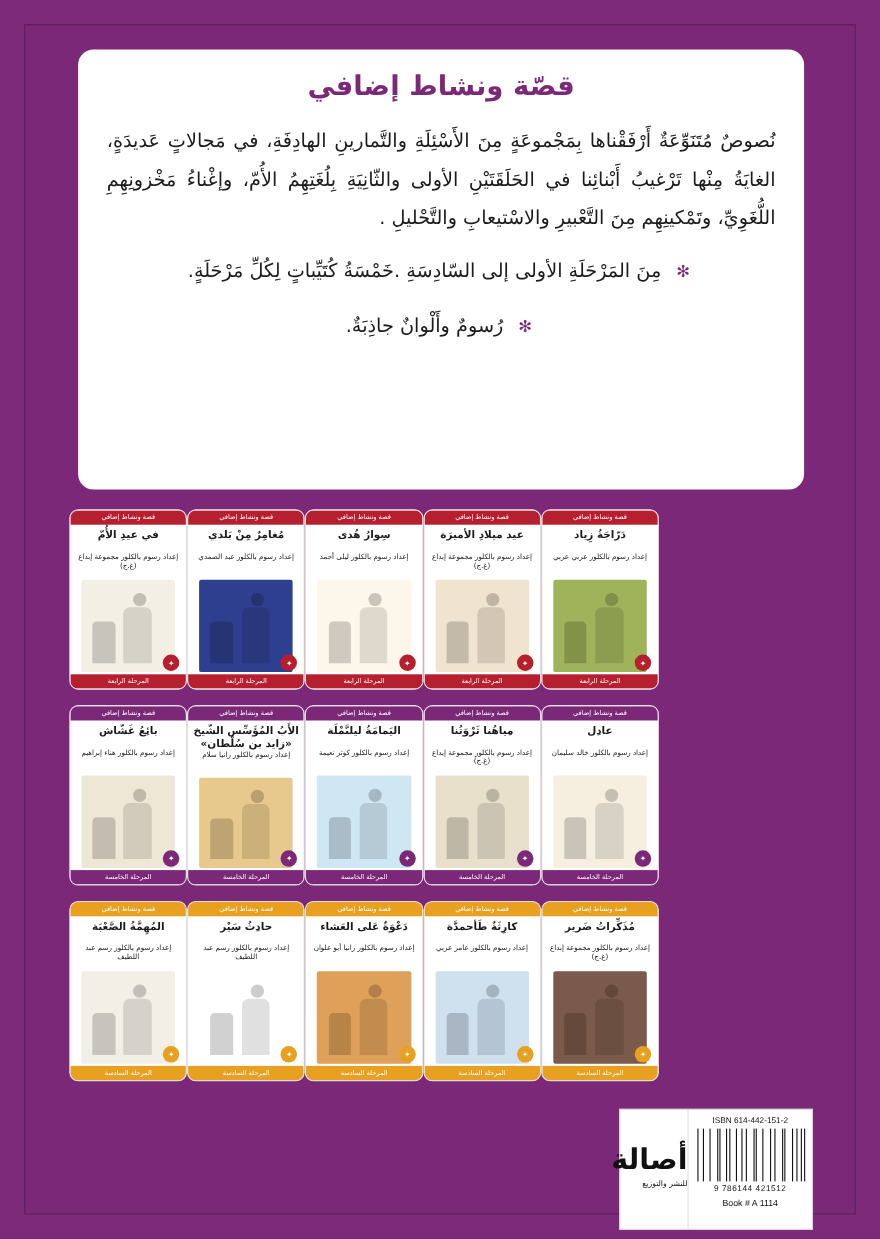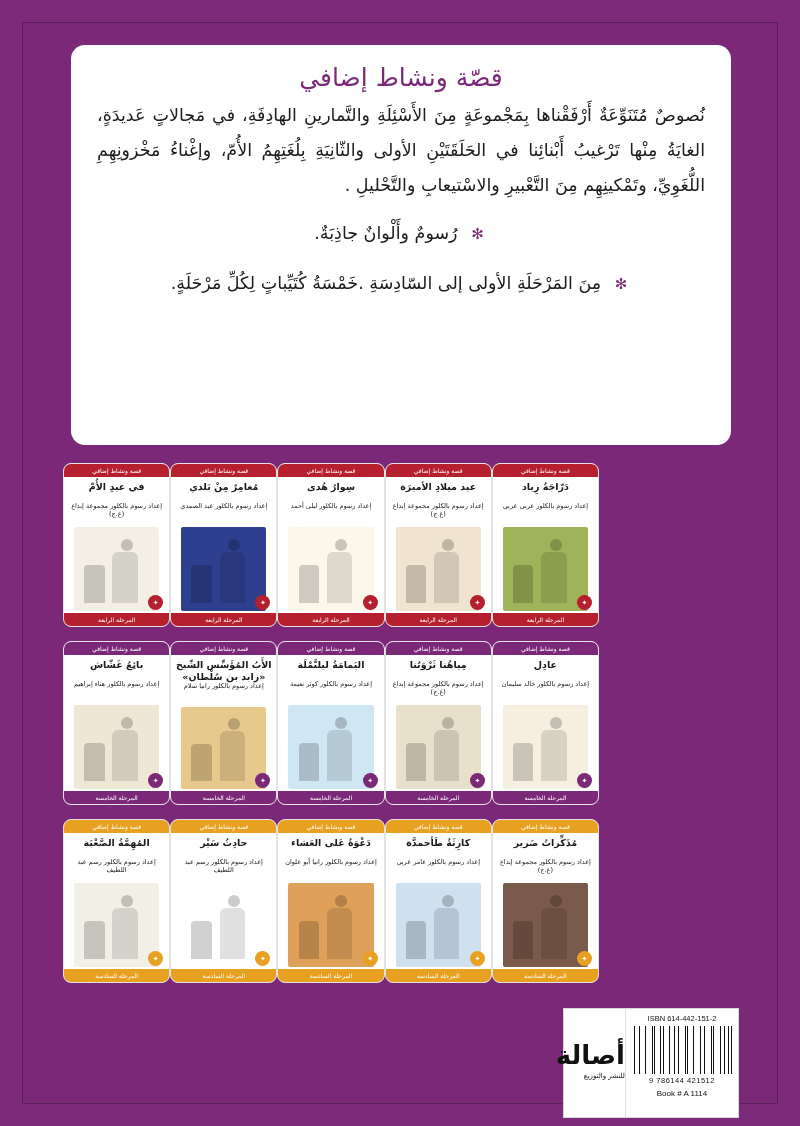--- a/index.html
+++ b/index.html
@@ -25,23 +25,23 @@
     width: 660px; height: 400px;
     background: #ffffff;
     border-radius: 14px;
     padding: 18px 26px 10px 26px;
     direction: rtl;
     text-align: right;
   }
   .intro-title {
     color: #7b2878;
     font-size: 25px;
-    font-weight: normal;
+    font-weight: bold;
     text-align: center;
-    margin-bottom: 6px;
+    margin-bottom: 20px;
     letter-spacing: 0.5px;
   }
   .intro-para {
     color: #1c1c1c;
     font-size: 17.5px;
     line-height: 2.0;
     text-align: justify;
     text-align-last: right;
     margin: 0 0 16px 0;
   }
@@ -186,25 +186,25 @@
 <body>
 
 <div class="page">
 
   <div class="intro-card">
     <div class="intro-title">قصّة ونشاط إضافي</div>
     <p class="intro-para">نُصوصٌ مُتَنَوِّعَةٌ أَرْفَقْناها بِمَجْموعَةٍ مِنَ الأَسْئِلَةِ والتَّمارينِ الهادِفَةِ، في مَجالاتٍ عَديدَةٍ، الغايَةُ مِنْها تَرْغيبُ أَبْنائِنا في الحَلَقَتَيْنِ الأولى والثّانِيَةِ بِلُغَتِهِمُ الأُمّ، وإغْناءُ مَخْزونِهِمِ اللُّغَوِيِّ، وتَمْكينِهِم مِنَ التَّعْبيرِ والاسْتيعابِ والتَّحْليلِ .</p>
     <ul class="bullets">
       <li>
         <span class="star">✻</span>
-        <span>رُسومٌ وأَلْوانٌ جاذِبَةٌ.</span>
+        <span>مِنَ المَرْحَلَةِ الأولى إلى السّادِسَةِ .خَمْسَةُ كُتَيِّباتٍ لِكُلِّ مَرْحَلَةٍ.</span>
       </li>
       <li>
         <span class="star">✻</span>
-        <span>مِنَ المَرْحَلَةِ الأولى إلى السّادِسَةِ .خَمْسَةُ كُتَيِّباتٍ لِكُلِّ مَرْحَلَةٍ.</span>
+        <span>رُسومٌ وأَلْوانٌ جاذِبَةٌ.</span>
       </li>
     </ul>
   </div>
 
 
   <div class="grid">
     <div class="row" id="row0">
         <div class="book">
           <div class="topbar" style="background: rgb(181, 31, 46);">قصة ونشاط إضافي</div>
           <div class="btitle">في عيدِ الأُمّ</div>

